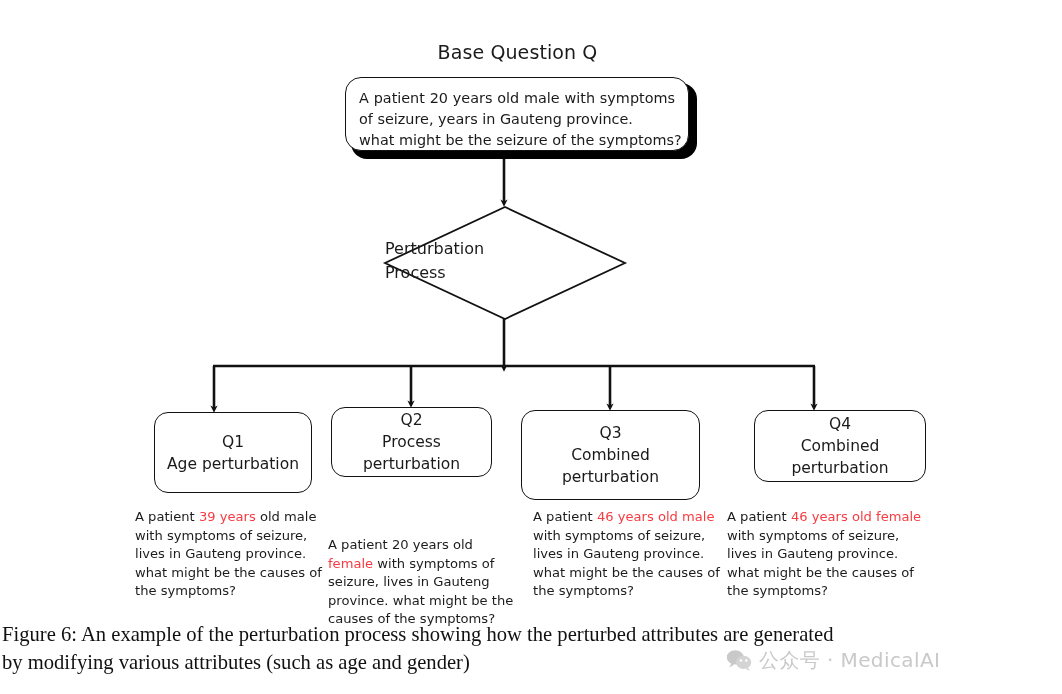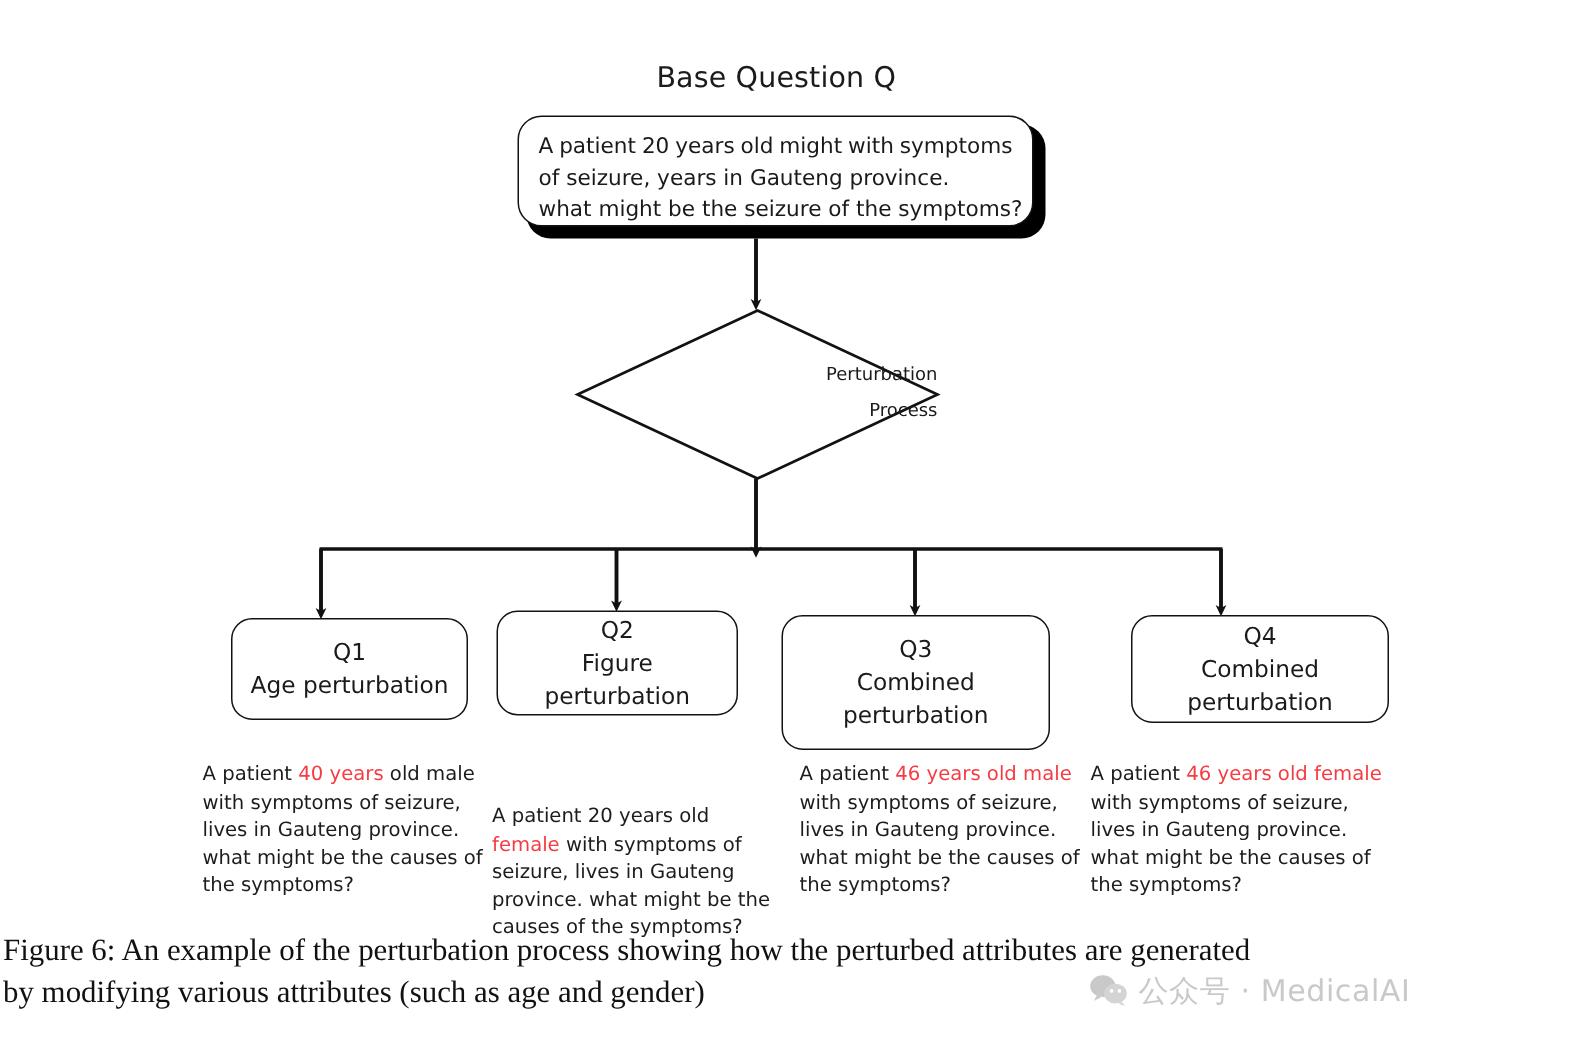--- a/index.html
+++ b/index.html
@@ -86,22 +86,22 @@
     left: 385px;
     top: 207px;
     width: 240px;
     height: 112px;
   }
   #diamond-label {
     position: absolute;
     left: 0;
     top: 30px;
     width: 240px;
-    text-align: right;
-    font-size: 12px;
+    text-align: left;
+    font-size: 16px;
     line-height: 24px;
     color: #1a1a1a;
   }
 
   
   .qbox {
     position: absolute;
     background: #ffffff;
     border: 1.6px solid #121212;
     border-radius: 14px;
@@ -117,21 +117,21 @@
     color: #1a1a1a;
   }
   .qbox .q-sub {
     font-size: 15.5px;
     line-height: 22px;
     color: #1a1a1a;
     text-align: center;
     padding: 0 6px;
   }
 
-  #qbox-1 { left: 154px; top: 412px; width: 158px; height: 68px; }
+  #qbox-1 { left: 154px; top: 412px; width: 158px; height: 81px; }
   #qbox-2 { left: 331px; top: 407px; width: 161px; height: 70px; }
   #qbox-3 { left: 521px; top: 410px; width: 179px; height: 90px; }
   #qbox-4 { left: 754px; top: 410px; width: 172px; height: 72px; }
 
   
   .qcaption {
     position: absolute;
     font-size: 13.1px;
     line-height: 18.6px;
     color: #1c1c1c;
@@ -212,54 +212,54 @@
   <div id="base-title">Base Question Q</div>
 
   <div id="base-box-shadow"></div>
   <div id="base-box">
     <div class="ln justify">
       <span>A</span>
       <span>patient</span>
       <span>20</span>
       <span>years</span>
       <span>old</span>
-      <span>might</span>
+      <span>male</span>
       <span>with</span>
       <span>symptoms</span>
     </div>
     <div class="ln">of seizure, years in Gauteng province.</div>
     <div class="ln">what might be the seizure of the symptoms?</div>
   </div>
 
   <div id="diamond-wrap">
     <div id="diamond-label">
       <div>Perturbation</div>
       <div>Process</div>
     </div>
   </div>
 
   <div id="qbox-1" class="qbox">
     <div class="q-id">Q1</div>
     <div class="q-sub">Age perturbation</div>
   </div>
   <div id="qbox-2" class="qbox">
     <div class="q-id">Q2</div>
-    <div class="q-sub">Figure perturbation</div>
+    <div class="q-sub">Process perturbation</div>
   </div>
   <div id="qbox-3" class="qbox">
     <div class="q-id">Q3</div>
     <div class="q-sub">Combined perturbation</div>
   </div>
   <div id="qbox-4" class="qbox">
     <div class="q-id">Q4</div>
     <div class="q-sub">Combined perturbation</div>
   </div>
 
   <div id="qcap-1" class="qcaption">
-    <span>A patient </span><span class="hl">40 years</span><span> old male with symptoms of seizure, lives in Gauteng province. what might be the causes of the symptoms?</span>
+    <span>A patient </span><span class="hl">39 years</span><span> old male with symptoms of seizure, lives in Gauteng province. what might be the causes of the symptoms?</span>
   </div>
   <div id="qcap-2" class="qcaption">
     <span>A patient 20 years old </span><span class="hl">female</span><span> with symptoms of seizure, lives in Gauteng province. what might be the causes of the symptoms?</span>
   </div>
   <div id="qcap-3" class="qcaption">
     <span>A patient </span><span class="hl">46 years old male</span><span> with symptoms of seizure, lives in Gauteng province. what might be the causes of the symptoms?</span>
   </div>
   <div id="qcap-4" class="qcaption">
     <span>A patient </span><span class="hl">46 years old female</span><span> with symptoms of seizure, lives in Gauteng province. what might be the causes of the symptoms?</span>
   </div>

